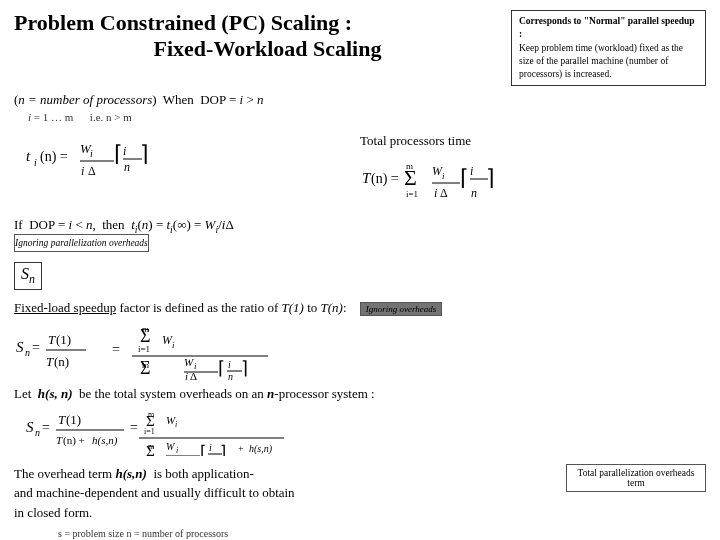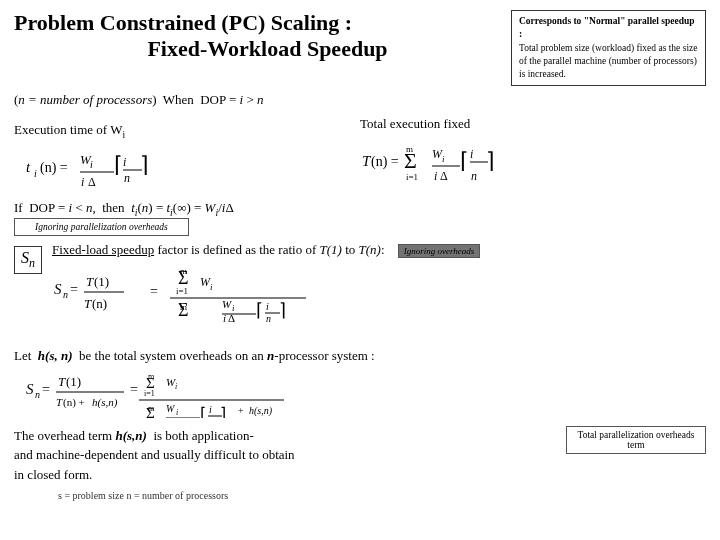--- a/index.html
+++ b/index.html
@@ -86,22 +86,23 @@
       font-style: italic;
       border: 1px solid #555;
       padding: 3px 6px;
       text-align: center;
       background: white;
     }
 
     .section-row {
       display: flex;
       align-items: flex-start;
-      margin-bottom: 24px;
+      margin-bottom: 4px;
       gap: 10px;
+      flex-direction: column;
     }
 
     .sn-box {
       border: 1px solid #333;
       width: 28px;
       height: 28px;
       display: flex;
       align-items: center;
       justify-content: center;
       font-size: 16px;
@@ -177,40 +178,40 @@
     }
   </style>
 </head>
 <body>
 
 <div class="main-container">
 
   <div class="header-area">
     <div class="title-block">
       <div class="title-line1">Problem Constrained (PC) Scaling :</div>
-      <div class="title-line2">Fixed-Workload Speedup</div>
+      <div class="title-line2">Fixed-Workload Scaling</div>
     </div>
     <div class="callout-box">
       <div class="callout-title">Corresponds to "Normal" parallel speedup :</div>
-      <div>Total problem size (workload) fixed as the size of the parallel machine (number of processors) is increased.</div>
+      <div>Keep problem time (workload) fixed as the size of the parallel machine (number of processors) is increased.</div>
     </div>
   </div>
 
   <div class="dop-area">
     <div class="dop-line">
       <span>(<i>n = number of processors</i>)</span>
       <span>When &nbsp;DOP = <i>i</i> &gt; <i>n</i> &nbsp;&nbsp;</span>
     </div>
+    <div class="parallel-label">
+      <span><i>i</i> = 1 … m &nbsp;&nbsp;&nbsp;&nbsp; i.e. n &gt; m</span>
+    </div>
   </div>
 
   <div class="execution-total-row">
     <div style="flex:1;">
-      <div class="exec-label">
-        Execution time of W<sub>i</sub>
-      </div>
 
       <div style="padding-left:10px; margin-top:4px;">
         <svg width="130" height="48">
           <text x="2" y="28" font-size="15" font-style="italic">t</text>
           <text x="10" y="33" font-size="10" font-style="italic">i</text>
           <text x="16" y="28" font-size="14">(n) =</text>
           <text x="56" y="20" font-size="13" font-style="italic">W</text>
           <text x="66" y="24" font-size="10" font-style="italic">i</text>
           <line x1="56" y1="28" x2="90" y2="28" stroke="black" stroke-width="1"></line>
           <text x="57" y="42" font-size="12" font-style="italic">i</text>
@@ -219,21 +220,21 @@
           <text x="90" y="28" font-size="22" font-style="normal">⌈</text>
           <text x="99" y="22" font-size="12" font-style="italic">i</text>
           <line x1="99" y1="26" x2="118" y2="26" stroke="black" stroke-width="1"></line>
           <text x="100" y="38" font-size="12" font-style="italic">n</text>
           <text x="116" y="28" font-size="22">⌉</text>
         </svg>
       </div>
     </div>
 
     <div style="flex:1; padding-top:4px;">
-      <div style="font-size:13px; margin-bottom:4px;">Total execution fixed</div>
+      <div style="font-size:13px; margin-bottom:4px;">Total processors time</div>
       
       <svg width="200" height="56">
         <text x="2" y="30" font-size="15" font-style="italic">T</text>
         <text x="11" y="30" font-size="14">(n) =</text>
 
         <text x="46" y="44" font-size="9">i=1</text>
         <text x="46" y="16" font-size="9">m</text>
         <text x="44" y="32" font-size="22">Σ</text>
 
         <text x="72" y="22" font-size="12" font-style="italic">W</text>
@@ -248,21 +249,21 @@
         <text x="111" y="44" font-size="12" font-style="italic">n</text>
         <text x="126" y="32" font-size="22">⌉</text>
       </svg>
     </div>
   </div>
 
   <div style="display:flex; align-items:flex-start; justify-content:space-between; margin-bottom:6px;flex-direction:column;">
     <div style="font-size:13px; flex:1;">
       If &nbsp;DOP = <i>i</i> &lt; <i>n</i>, &nbsp;then &nbsp;<i>t<sub>i</sub></i>(<i>n</i>) = <i>t<sub>i</sub></i>(∞) = <i>W<sub>i</sub></i>/<i>i</i>Δ
     </div>
-    <div class="right-callout" style="margin-top:0; font-style:italic; font-size:9.5px; border:1px solid #555; padding:3px 20px; max-width:195px;">Ignoring parallelization overheads</div>
+    <div class="right-callout" style="margin-top:0; font-style:italic; font-size:9.5px; border:1px solid #555; padding:3px 0; max-width:195px;">Ignoring parallelization overheads</div>
   </div>
 
   <div class="section-row">
     <div class="sn-box">
       <span><i>S</i><sub>n</sub></span>
     </div>
     <div style="flex:1;">
       <div style="font-size:13px; margin-bottom:4px;">
         <u>Fixed-load speedup</u> factor is defined as the ratio of <i>T(1)</i> to <i>T(n)</i>:
         <span class="ignoring-badge">Ignoring overheads</span>

